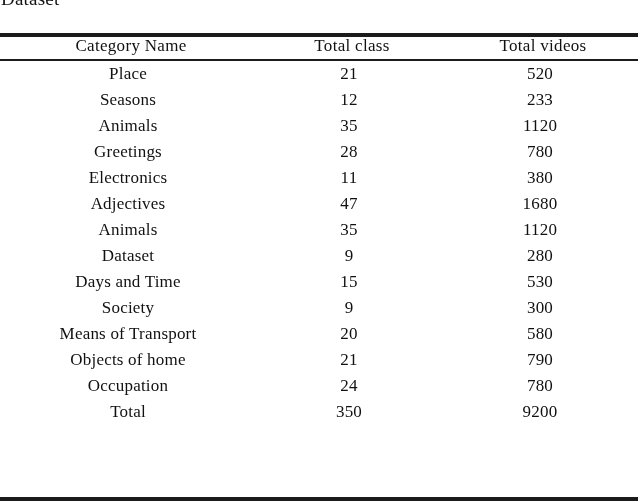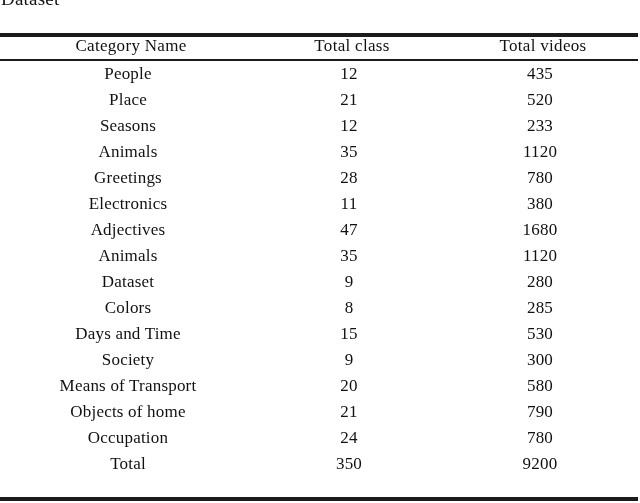--- a/index.html
+++ b/index.html
@@ -125,25 +125,20 @@
       </colgroup>
       <thead>
         <tr>
           <th>Category Name</th>
           <th>Total class</th>
           <th>Total videos</th>
         </tr>
       </thead>
       <tbody id="table-body">
           <tr>
-            <td>People</td>
-            <td>12</td>
-            <td>435</td>
-          </tr>
-          <tr>
             <td>Place</td>
             <td>21</td>
             <td>520</td>
           </tr>
           <tr>
             <td>Seasons</td>
             <td>12</td>
             <td>233</td>
           </tr>
           <tr>
@@ -168,25 +163,20 @@
           </tr>
           <tr>
             <td>Animals</td>
             <td>35</td>
             <td>1120</td>
           </tr>
           <tr>
             <td>Dataset</td>
             <td>9</td>
             <td>280</td>
-          </tr>
-          <tr>
-            <td>Colors</td>
-            <td>8</td>
-            <td>285</td>
           </tr>
           <tr>
             <td>Days and Time</td>
             <td>15</td>
             <td>530</td>
           </tr>
           <tr>
             <td>Society</td>
             <td>9</td>
             <td>300</td>

